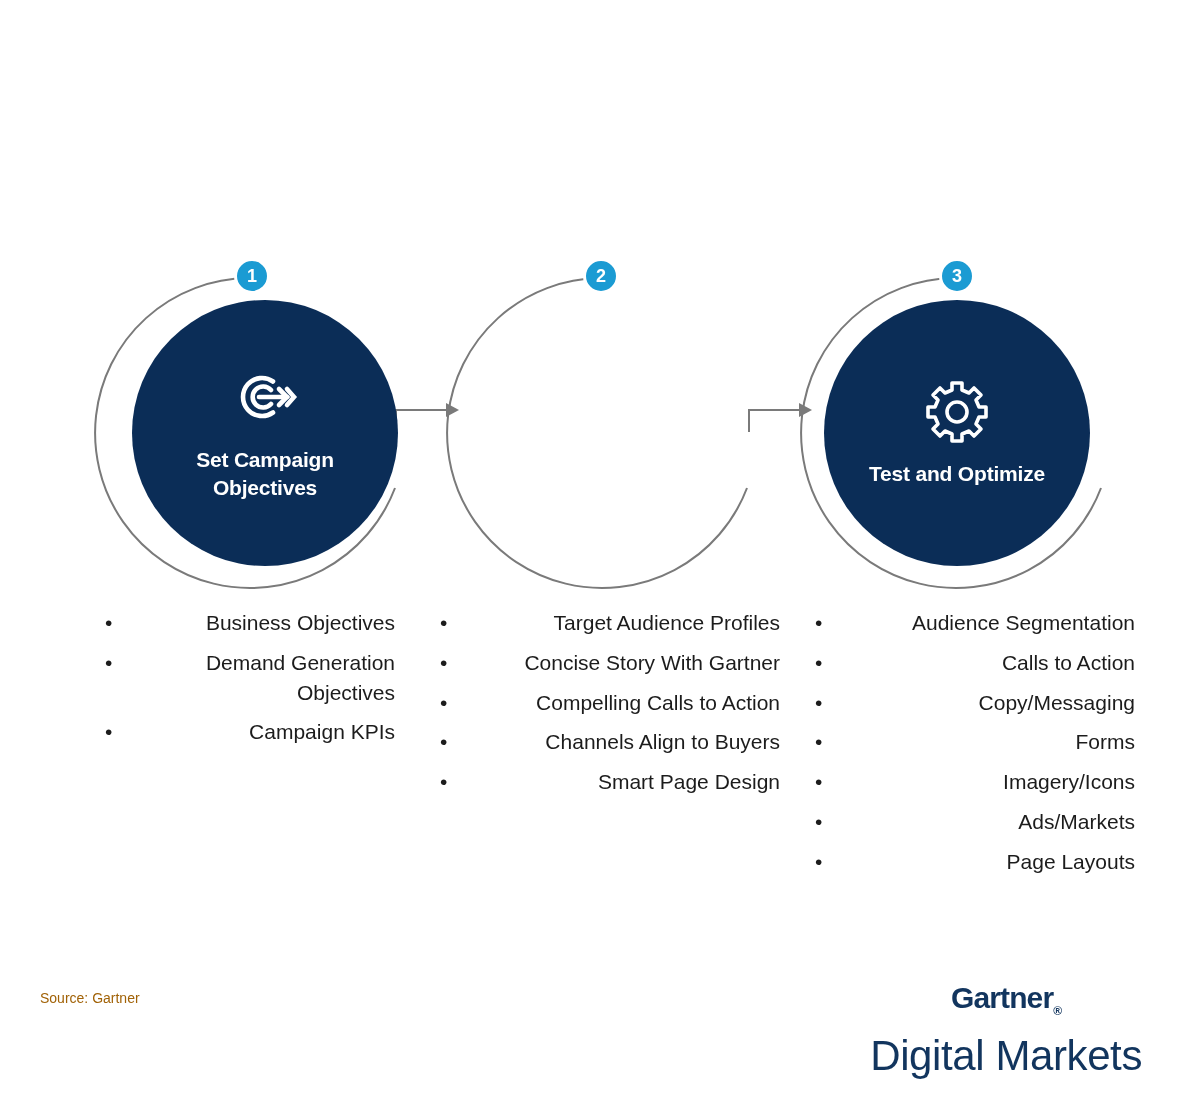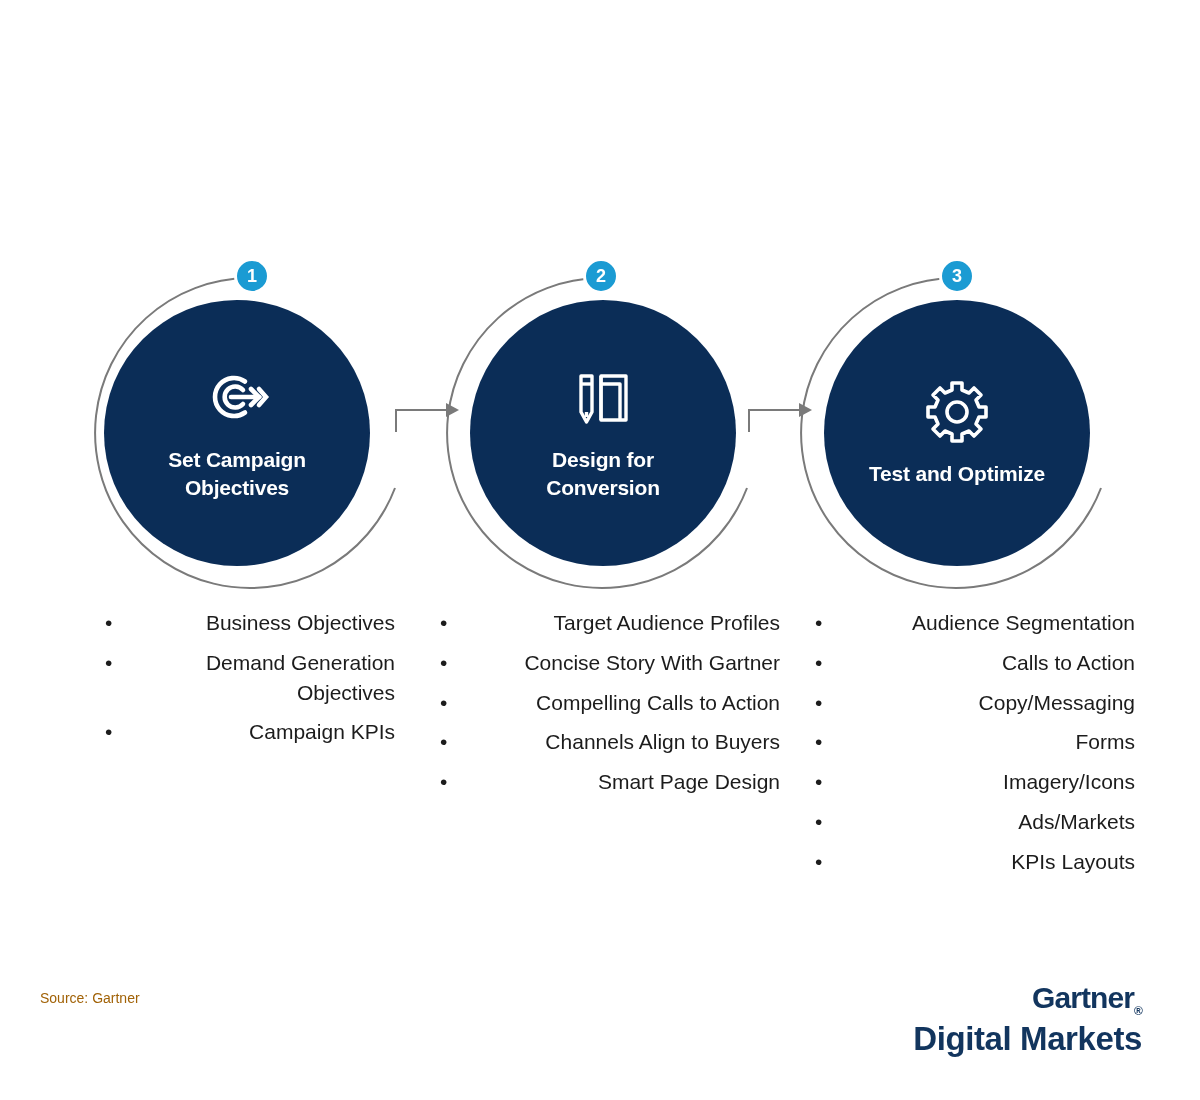--- a/index.html
+++ b/index.html
@@ -52,21 +52,21 @@
     width: 266px;
     height: 266px;
     border-radius: 50%;
     background: #0b2d57;
     display: flex;
     flex-direction: column;
     align-items: center;
     justify-content: center;
     color: #ffffff;
   }
-  .node-1 { left: 104px; top: 60px; justify-content: center; }
+  .node-1 { left: 132px; top: 60px; justify-content: center; }
   .node-2 { left: 470px; top: 60px; }
   .node-3 { left: 824px; top: 60px; }
 
   .node-icon {
     width: 66px;
     height: 66px;
     margin-bottom: 16px;
     display: flex;
     align-items: center;
     justify-content: center;
@@ -137,40 +137,40 @@
     left: 40px;
     top: 990px;
     font-size: 14px;
     color: #a16207;
   }
 
   .logo {
     position: absolute;
     right: 58px;
     top: 982px;
-    text-align: right;
+    text-align: center;
     color: #12355e;
   }
   .logo-gartner {
     font-size: 30px;
     font-weight: bold;
     letter-spacing: -0.9px;
     line-height: 1.05;
   }
   .logo-reg {
     font-size: 12px;
     font-weight: bold;
     vertical-align: sub;
   }
   .logo-dm {
-    font-size: 33px;
-    font-weight: 700;
+    font-size: 42px;
+    font-weight: 400;
     letter-spacing: -0.4px;
     line-height: 1.15;
-    margin-top: 2px;
+    margin-top: 14px;
   }
 </style>
 </head>
 <body>
 
 <div class="page">
 
 
   <div class="diagram">
 
@@ -204,37 +204,20 @@
             <line x1="27" y1="33" x2="55" y2="33"></line>
             <path d="M 47 25 L 55 33 L 47 41"></path>
             <path d="M 55 25 L 62 33 L 55 41"></path>
           </g>
         </svg>
       </span>
       <span class="node-label">Set Campaign Objectives</span>
     </div>
     <div class="badge badge-1">1</div>
 
-    <div class="node node-2">
-      <span class="node-icon">
-        <svg width="66" height="66" viewBox="0 0 66 66">
-          <g fill="none" stroke="#ffffff" stroke-width="3.4" stroke-linejoin="round">
-
-            <path d="M 11 12 L 22 12 L 22 48 L 16.5 58 L 11 48 Z"></path>
-            <line x1="11" y1="20" x2="22" y2="20"></line>
-            <line x1="16.5" y1="48" x2="16.5" y2="53"></line>
-
-            <path d="M 31 12 L 56 12 L 56 56 L 31 56 Z"></path>
-            <path d="M 31 12 L 31 56"></path>
-            <path d="M 31 20 L 50 20 L 50 56"></path>
-          </g>
-        </svg>
-      </span>
-      <span class="node-label">Design for Conversion</span>
-    </div>
     <div class="badge badge-2">2</div>
 
     <div class="node node-3">
       <span class="node-icon">
         <svg width="66" height="66" viewBox="0 0 66 66">
           <path d="M 28 5 L 38 5 L 38 12 L 45 15 L 50 10 L 57 17 L 52 22 L 55 29 L 62 29 L 62 39 L 55 39 L 52 46 L 57 51 L 50 58 L 45 53 L 38 56 L 38 63 L 28 63 L 28 56 L 21 53 L 16 58 L 9 51 L 14 46 L 11 39 L 4 39 L 4 29 L 11 29 L 14 22 L 9 17 L 16 10 L 21 15 L 28 12 Z" fill="none" stroke="#ffffff" stroke-width="3.6" stroke-linejoin="round"></path>
           <circle cx="33" cy="34" r="10" fill="none" stroke="#ffffff" stroke-width="3.6"></circle>
         </svg>
       </span>
       <span class="node-label">Test and Optimize</span>
@@ -302,21 +285,21 @@
       <div class="bullet">
         <span class="bullet-dot">•</span>
         <span class="bullet-text">Imagery/Icons</span>
       </div>
       <div class="bullet">
         <span class="bullet-dot">•</span>
         <span class="bullet-text">Ads/Markets</span>
       </div>
       <div class="bullet">
         <span class="bullet-dot">•</span>
-        <span class="bullet-text">KPIs Layouts</span>
+        <span class="bullet-text">Page Layouts</span>
       </div>
     </div>
   </div>
 
   <div class="source">Source: Gartner</div>
 
   <div class="logo">
     <div class="logo-gartner"><span>Gartner</span><span class="logo-reg">®</span></div>
     <div class="logo-dm">Digital Markets</div>
   </div>

